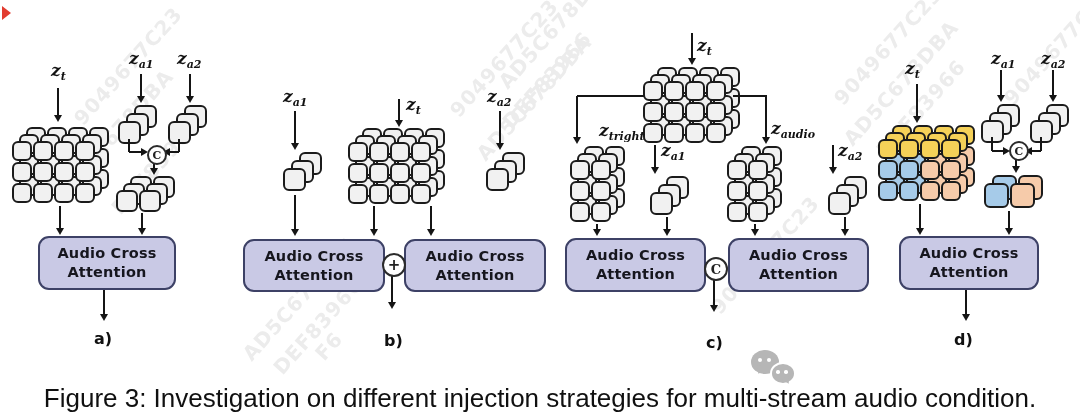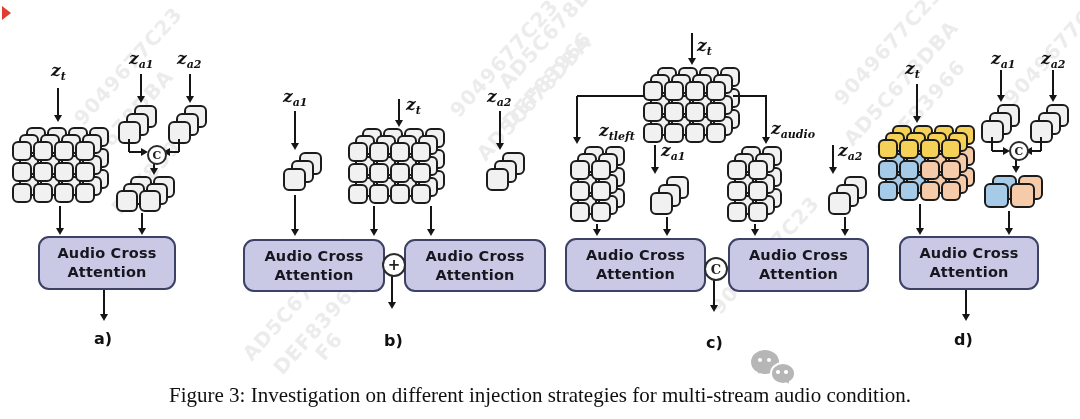--- a/index.html
+++ b/index.html
@@ -12,21 +12,21 @@
   
   .aca{position:absolute;z-index:2;background:var(--box-fill);border:2.2px solid var(--box-border);
        border-radius:11px;display:flex;flex-direction:column;align-items:center;justify-content:center;
        font-weight:700;font-size:14.5px;color:#16161e;line-height:1.3;letter-spacing:.2px;}
   
   .op{position:absolute;z-index:3;border-radius:50%;background:#fff;border:2px solid #2b2b2b;
       display:flex;align-items:center;justify-content:center;font-weight:700;color:#222;
       font-family:"DejaVu Serif",serif;}
   .pcap{position:absolute;z-index:2;font-weight:700;font-size:16px;color:#111;}
   .figcap{position:absolute;left:0;right:0;top:383px;z-index:2;text-align:center;
-          font-family:Liberation Serif, serif;font-size:21px;color:#101010;}
+          font-family:Liberation Sans, sans-serif;font-size:26px;color:#101010;}
   
   .code{position:absolute;z-index:0;font-weight:600;font-size:20px;color:var(--code-gray);
         white-space:nowrap;transform:translate(-50%,-50%) rotate(-48deg);letter-spacing:1px;}
   
   .va,.vl{position:absolute;width:2px;background:var(--arrow);z-index:1;}
   .va::after{content:'';position:absolute;left:-3.5px;bottom:-7px;
              border:4.5px solid transparent;border-bottom:none;border-top:7.5px solid var(--arrow);}
   .ha,.hn{position:absolute;height:2px;background:var(--arrow);z-index:1;}
   .ha.r::after{content:'';position:absolute;right:-7px;top:-3.5px;
                border:4.5px solid transparent;border-right:none;border-left:7.5px solid var(--arrow);}
@@ -64,21 +64,21 @@
 
   <span class="mlbl" style="left:51px;top:62px"><span>z</span><sub>t</sub></span>
   <span class="mlbl" style="left:129px;top:50px"><span>z</span><sub>a1</sub></span>
   <span class="mlbl" style="left:177px;top:50px"><span>z</span><sub>a2</sub></span>
 
   <span class="mlbl" style="left:283px;top:88px"><span>z</span><sub>a1</sub></span>
   <span class="mlbl" style="left:406px;top:96px"><span>z</span><sub>t</sub></span>
   <span class="mlbl" style="left:487px;top:88px"><span>z</span><sub>a2</sub></span>
 
   <span class="mlbl" style="left:697px;top:37px"><span>z</span><sub>t</sub></span>
-  <span class="mlbl" style="left:599px;top:122px"><span>z</span><sub>tleft</sub></span>
+  <span class="mlbl" style="left:599px;top:122px"><span>z</span><sub>tright</sub></span>
   <span class="mlbl" style="left:771px;top:120px"><span>z</span><sub>audio</sub></span>
   <span class="mlbl" style="left:661px;top:142px"><span>z</span><sub>a1</sub></span>
   <span class="mlbl" style="left:838px;top:142px"><span>z</span><sub>a2</sub></span>
 
   <span class="mlbl" style="left:905px;top:60px"><span>z</span><sub>t</sub></span>
   <span class="mlbl" style="left:991px;top:50px"><span>z</span><sub>a1</sub></span>
   <span class="mlbl" style="left:1041px;top:50px"><span>z</span><sub>a2</sub></span>
 
   <div class="aca" style="left:38px;top:236px;width:134px;height:50px">
       <div>Audio Cross</div>

